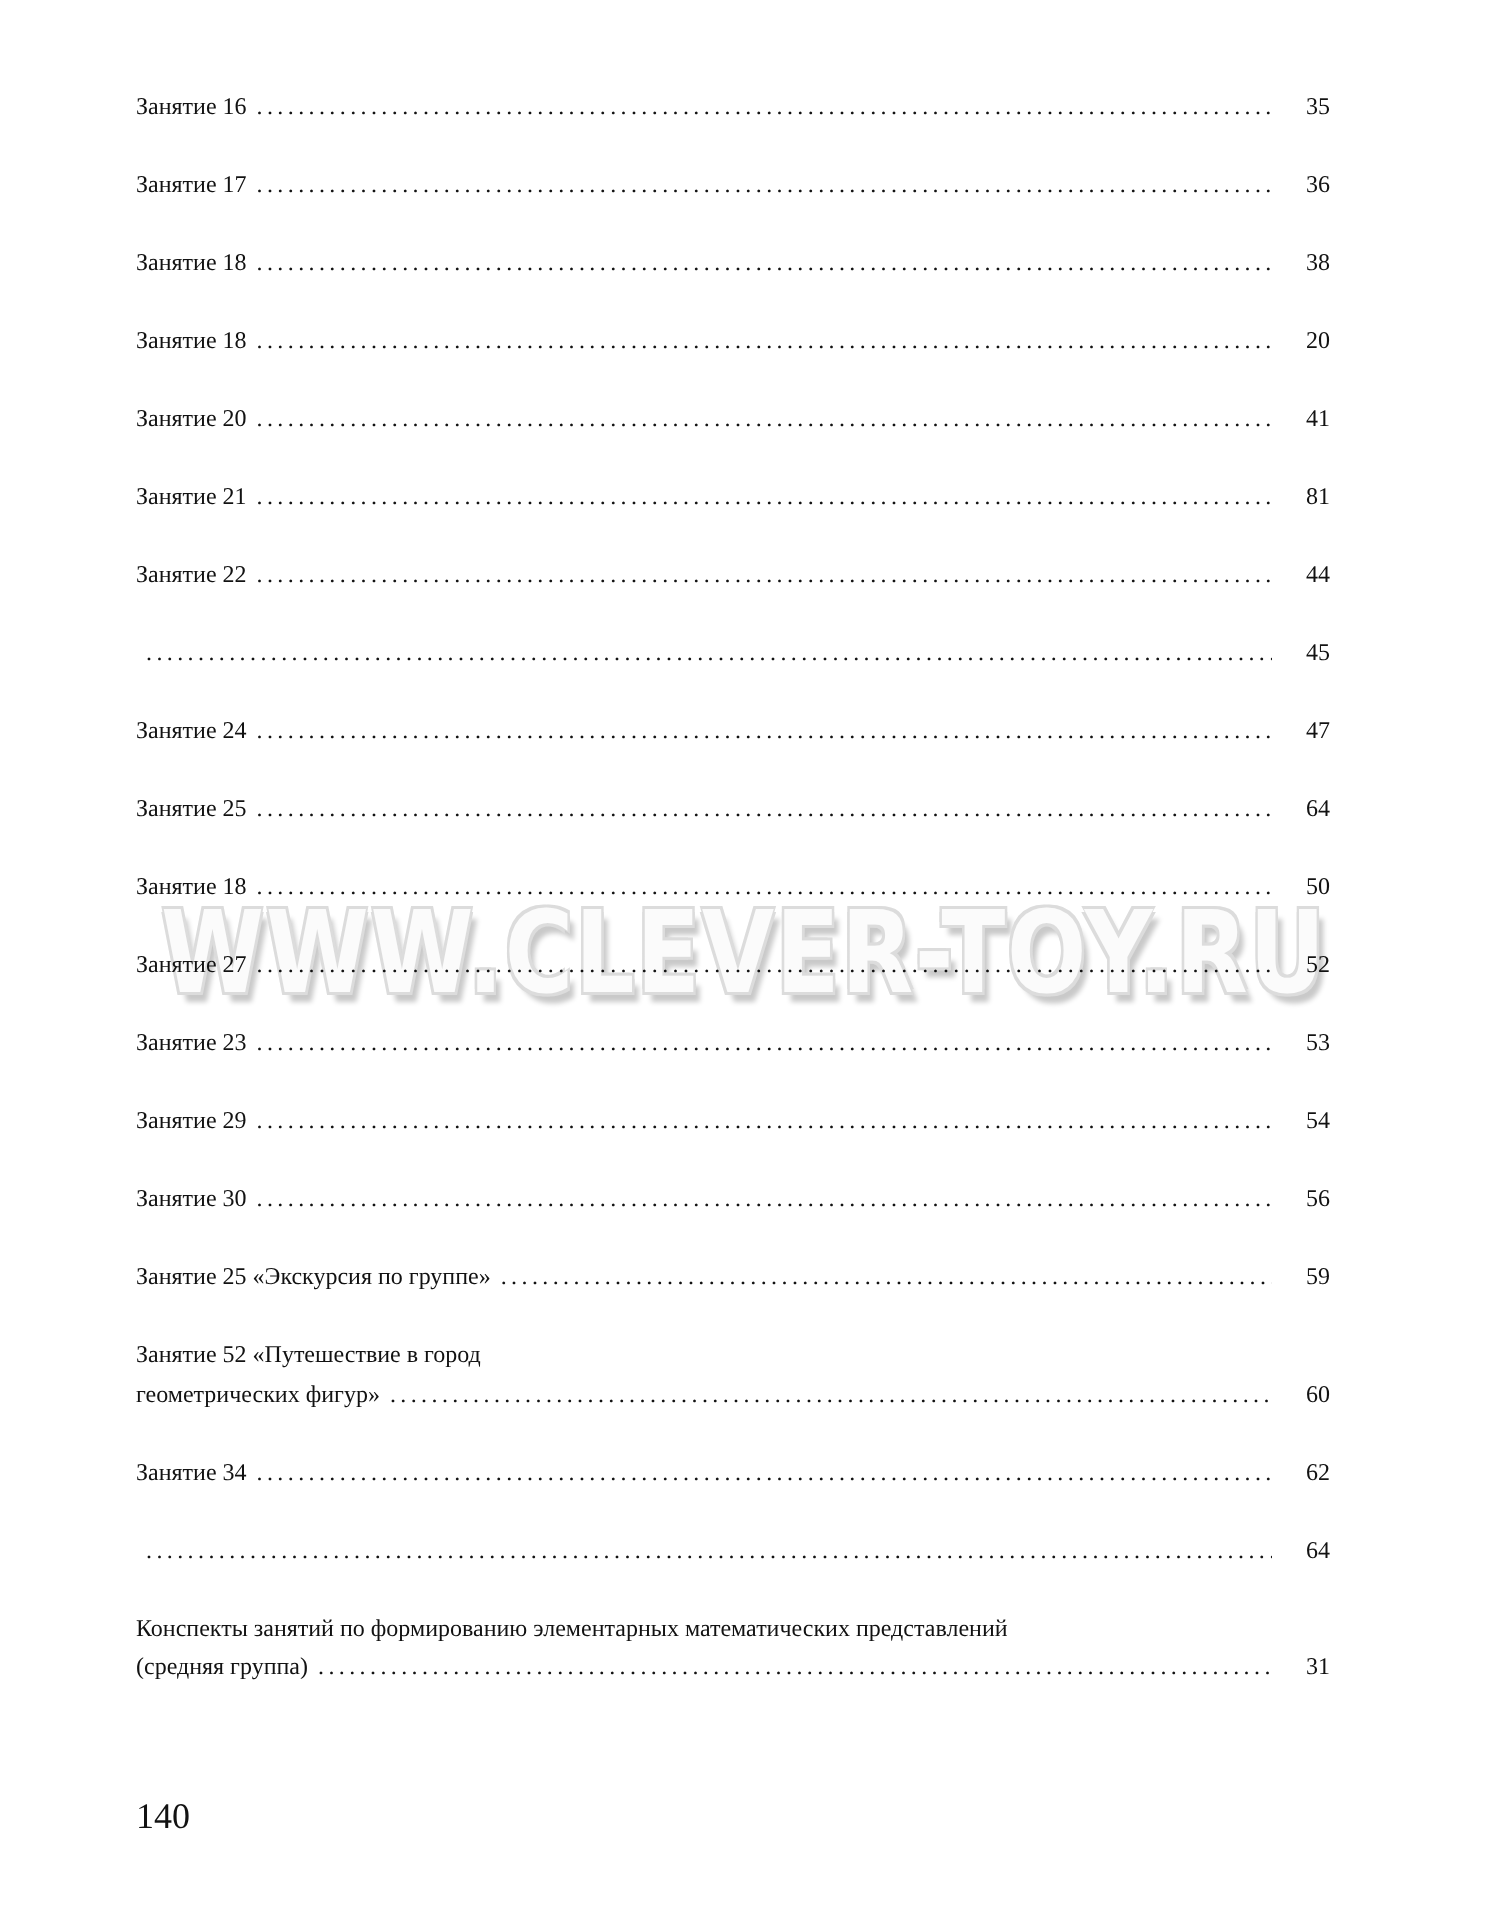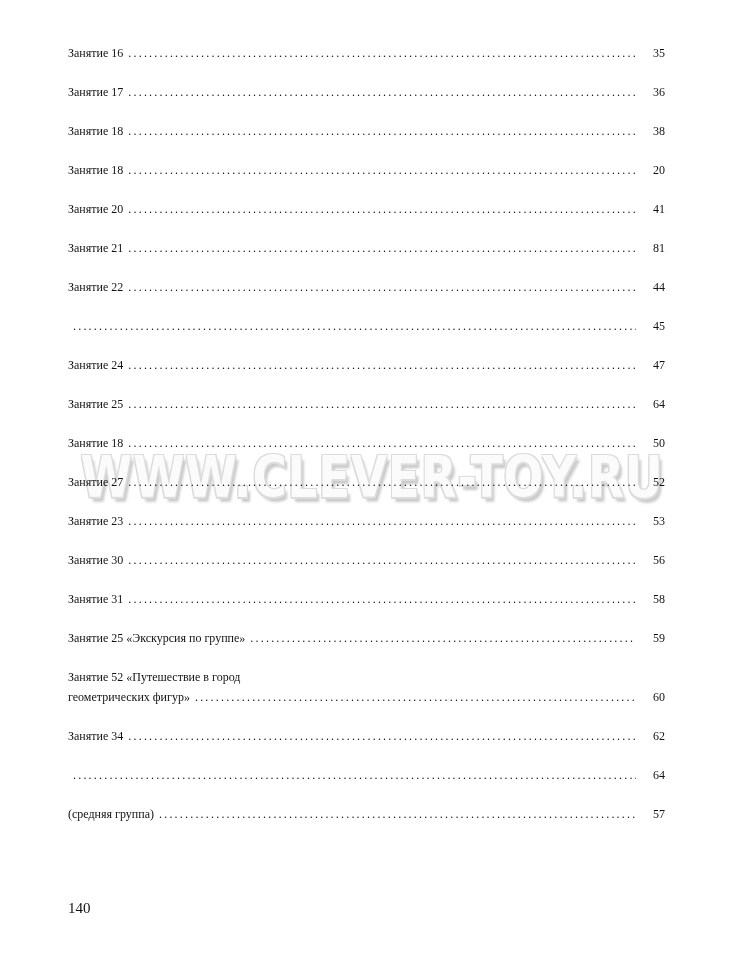--- a/index.html
+++ b/index.html
@@ -76,21 +76,21 @@
        4px 5px 3px #c9c9c9;
     transform: scaleX(0.82);
     transform-origin: 50% 50%;
     pointer-events: none;
   }
   .footer-page-number {
     position: absolute;
     left: 68px;
     top: 900px;
     z-index: 2;
-    font-size: 15px;
+    font-size: 18px;
     line-height: 16px;
   }
 </style>
 </head>
 <body>
 
 <div class="page">
   <div class="watermark">WWW.CLEVER-TOY.RU</div>
   <div class="toc" id="toc-list">
   <div class="entry">
@@ -202,38 +202,38 @@
 
   <div class="entry">
 
     <div class="entry-row">
       <span class="entry-label">Занятие 23</span>
       <span class="dots"></span>
       <span class="entry-page">53</span>
     </div>
   </div>
 
+  <div class="entry">
+
+    <div class="entry-row">
+      <span class="entry-label">Занятие 29</span>
+      <span class="dots"></span>
+      <span class="entry-page">54</span>
+    </div>
+  </div>
 
   <div class="entry">
 
     <div class="entry-row">
       <span class="entry-label">Занятие 30</span>
       <span class="dots"></span>
       <span class="entry-page">56</span>
     </div>
   </div>
 
-  <div class="entry">
-
-    <div class="entry-row">
-      <span class="entry-label">Занятие 31</span>
-      <span class="dots"></span>
-      <span class="entry-page">58</span>
-    </div>
-  </div>
 
   <div class="entry">
 
     <div class="entry-row">
       <span class="entry-label">Занятие 25 «Экскурсия по группе»</span>
       <span class="dots"></span>
       <span class="entry-page">59</span>
     </div>
   </div>
 
@@ -257,21 +257,22 @@
 
   <div class="entry">
 
     <div class="entry-row">
       <span class="dots"></span>
       <span class="entry-page">64</span>
     </div>
   </div>
 
   <div class="entry">
+    <div class="entry-pre">Конспекты занятий по формированию элементарных математических представлений</div>
     <div class="entry-row">
       <span class="entry-label">(средняя группа)</span>
       <span class="dots"></span>
-      <span class="entry-page">57</span>
+      <span class="entry-page">31</span>
     </div>
   </div>
 </div>
   <div class="footer-page-number">140</div>
 </div>
 
 </body></html>

